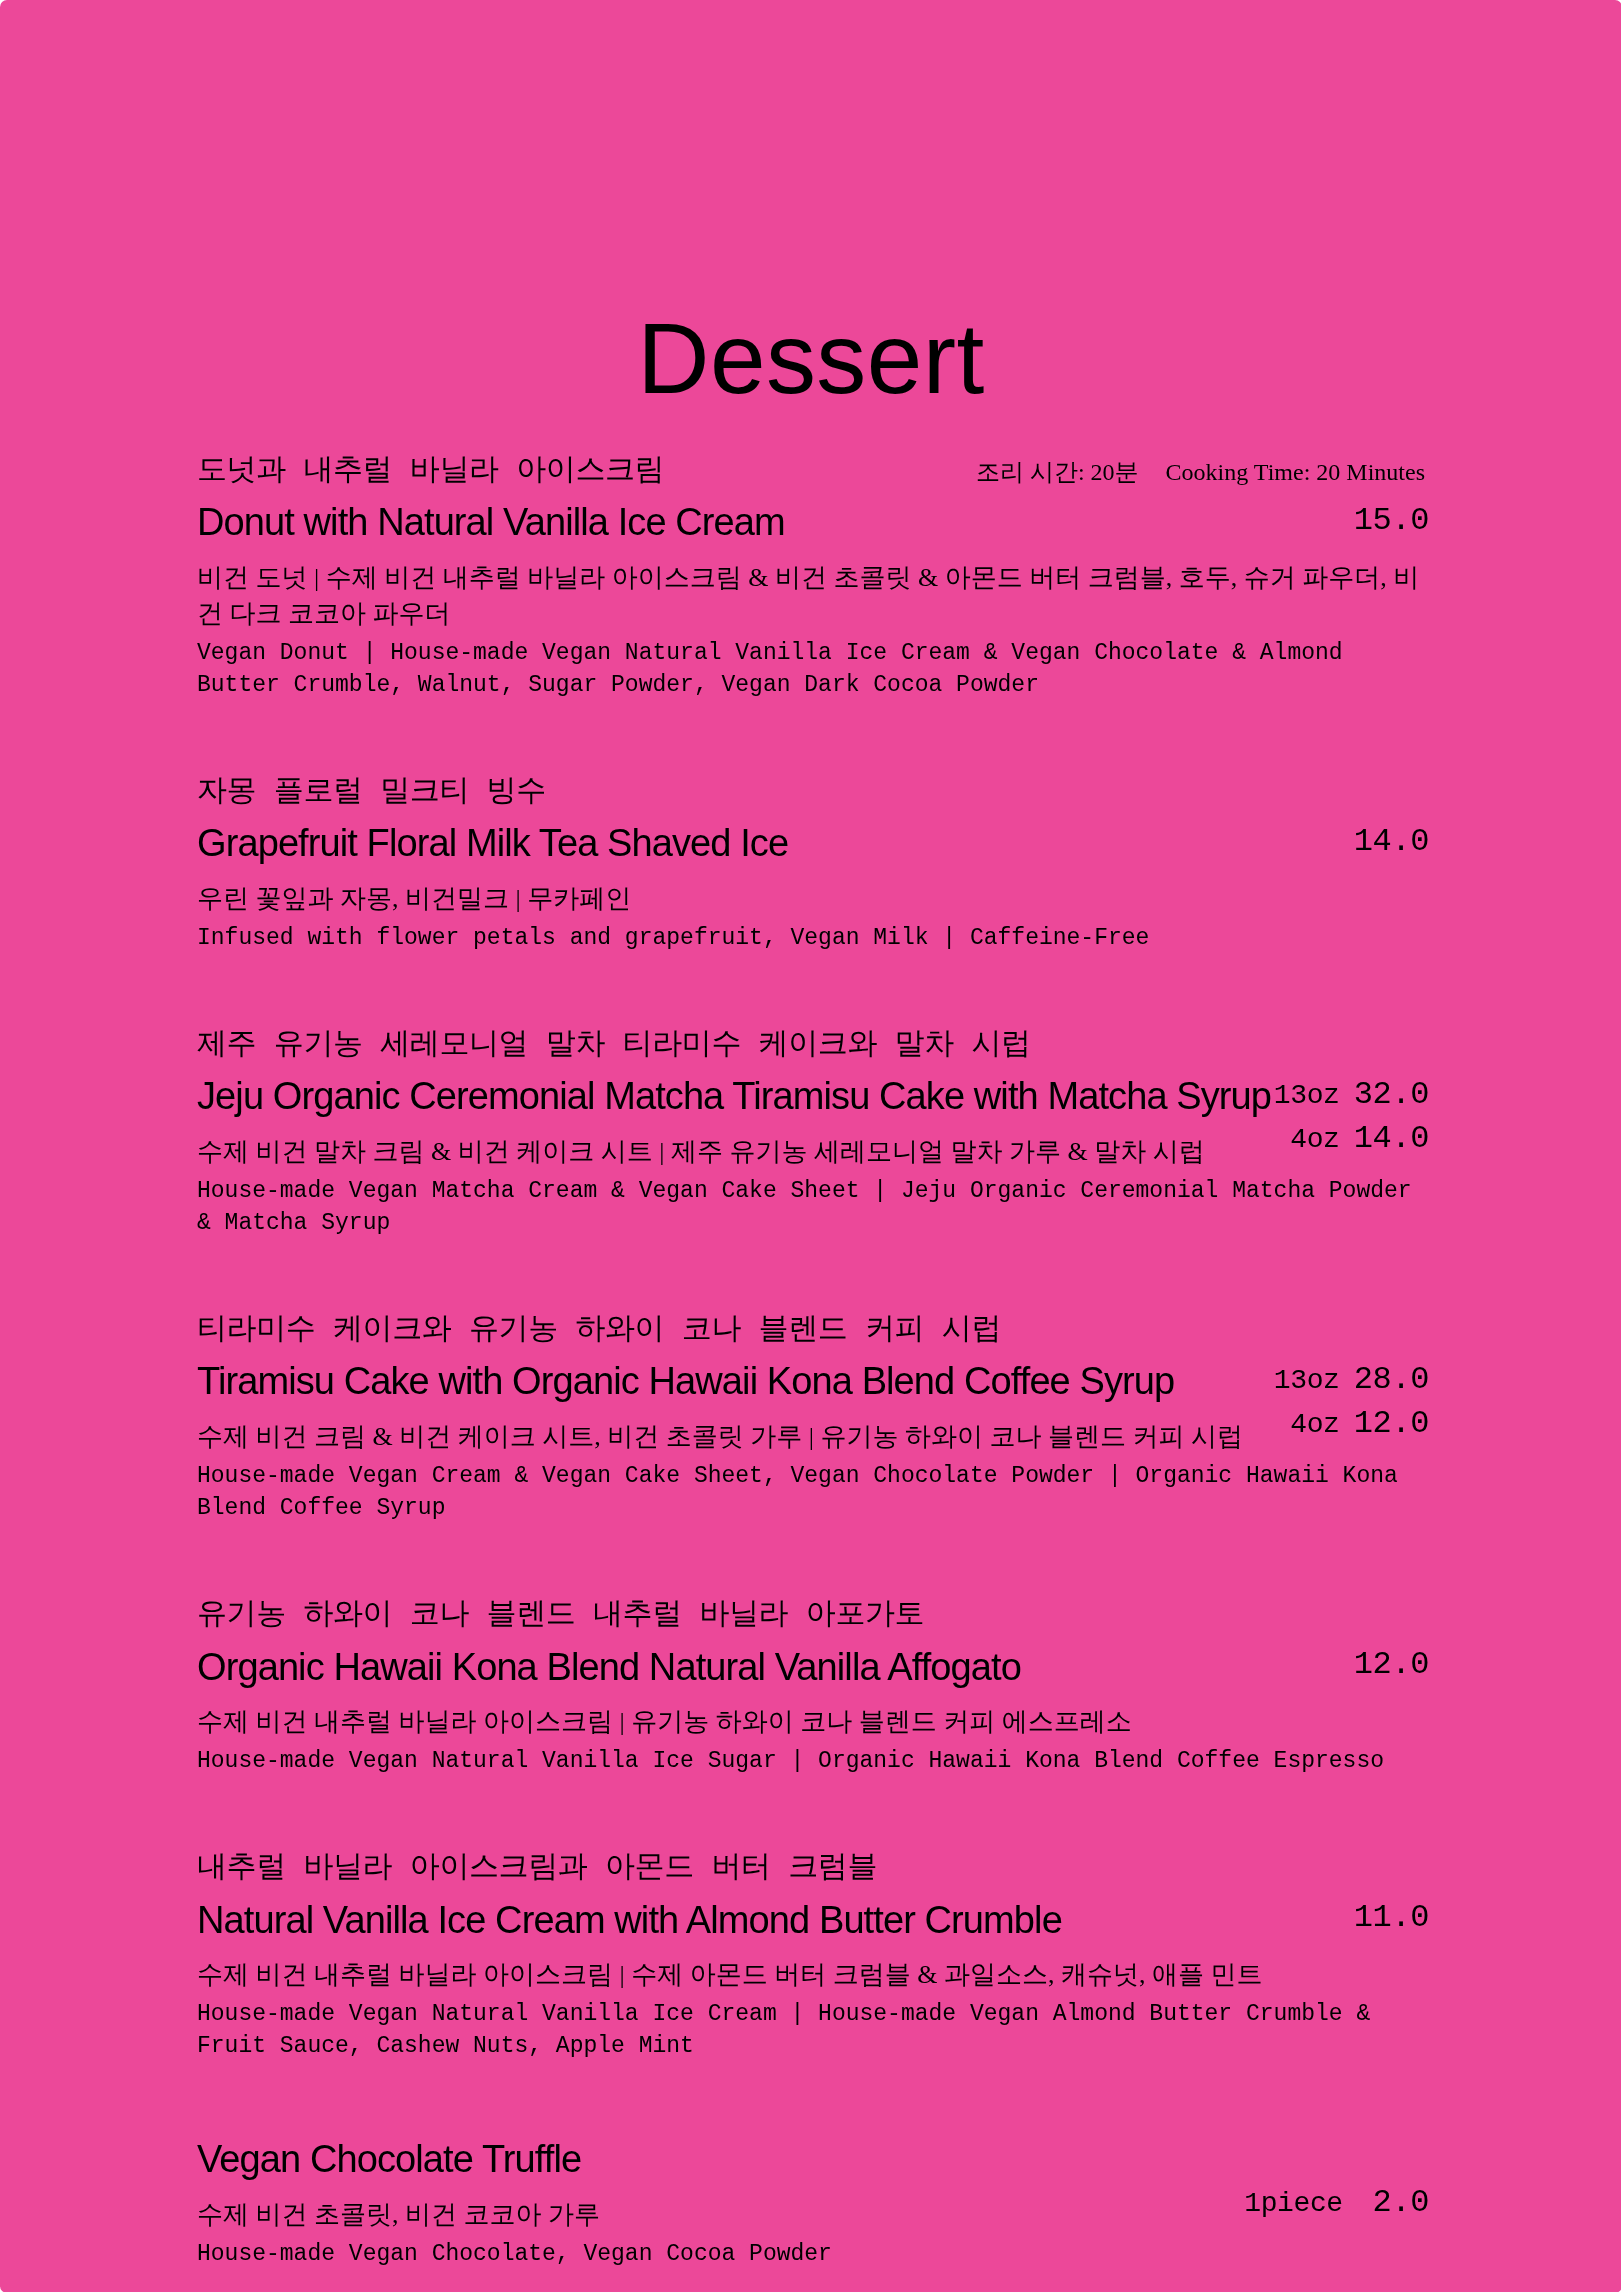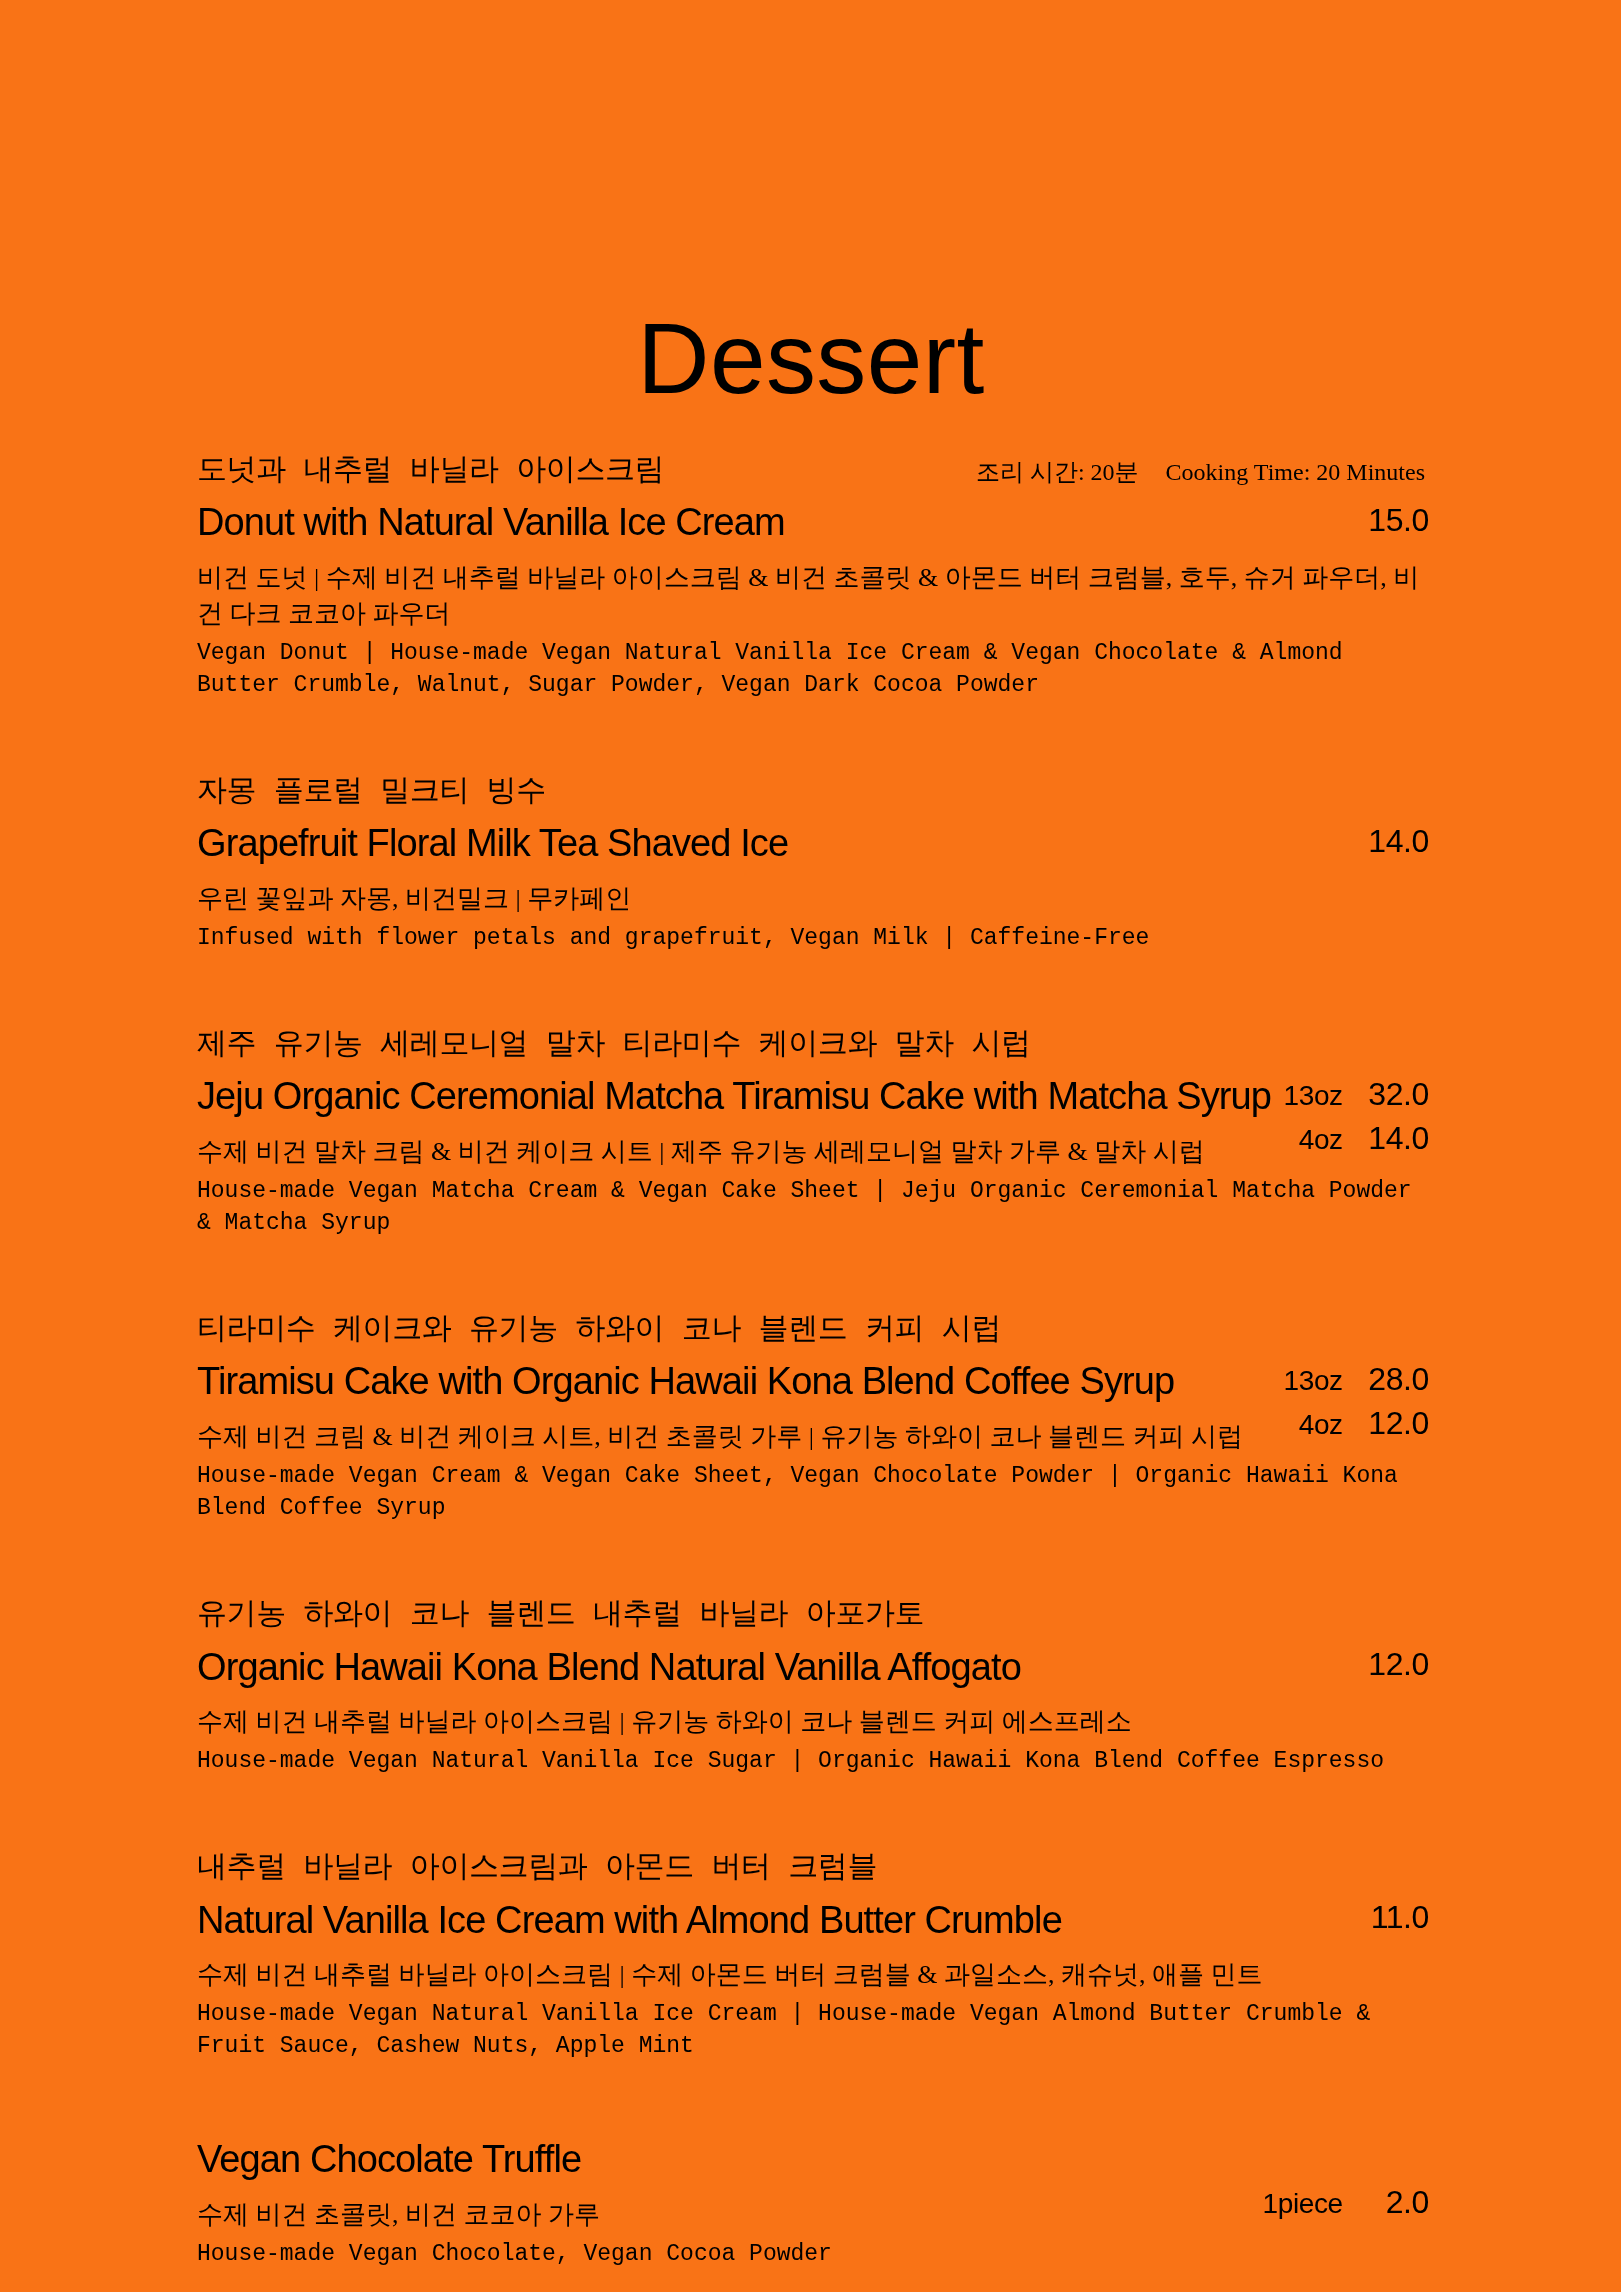--- a/index.html
+++ b/index.html
@@ -10,22 +10,23 @@
   body {
     width: 1622px;
     height: 2293px;
     position: relative;
     color: #000000;
     -webkit-font-smoothing: antialiased;
   }
   .page {
     position: absolute;
     inset: 0;
-    background: #f97316;
+    background: #ec4899;
     overflow: hidden;
+    border-radius: 7px;
   }
   .menu-title {
     margin: 0;
     padding-top: 303px;
     text-align: center;
     font-family: "Liberation Sans", sans-serif;
     font-weight: 500;
     font-size: 100px;
     line-height: 111px;
     letter-spacing: 0.4px;
@@ -86,20 +87,21 @@
     right: 0;
     font-family: "Liberation Sans", sans-serif;
     font-weight: 500;
     font-size: 32px;
     line-height: 43px;
   }
   .price-row {
     display: flex;
     justify-content: flex-end;
     align-items: baseline;
+    font-family: Liberation Mono, monospace;
   }
   .price-row .size {
     min-width: 86px;
     text-align: right;
     font-size: 28px;
     letter-spacing: -0.4px;
   }
   .price-row .price {
     margin-left: 14.3px;
     min-width: 72px;

